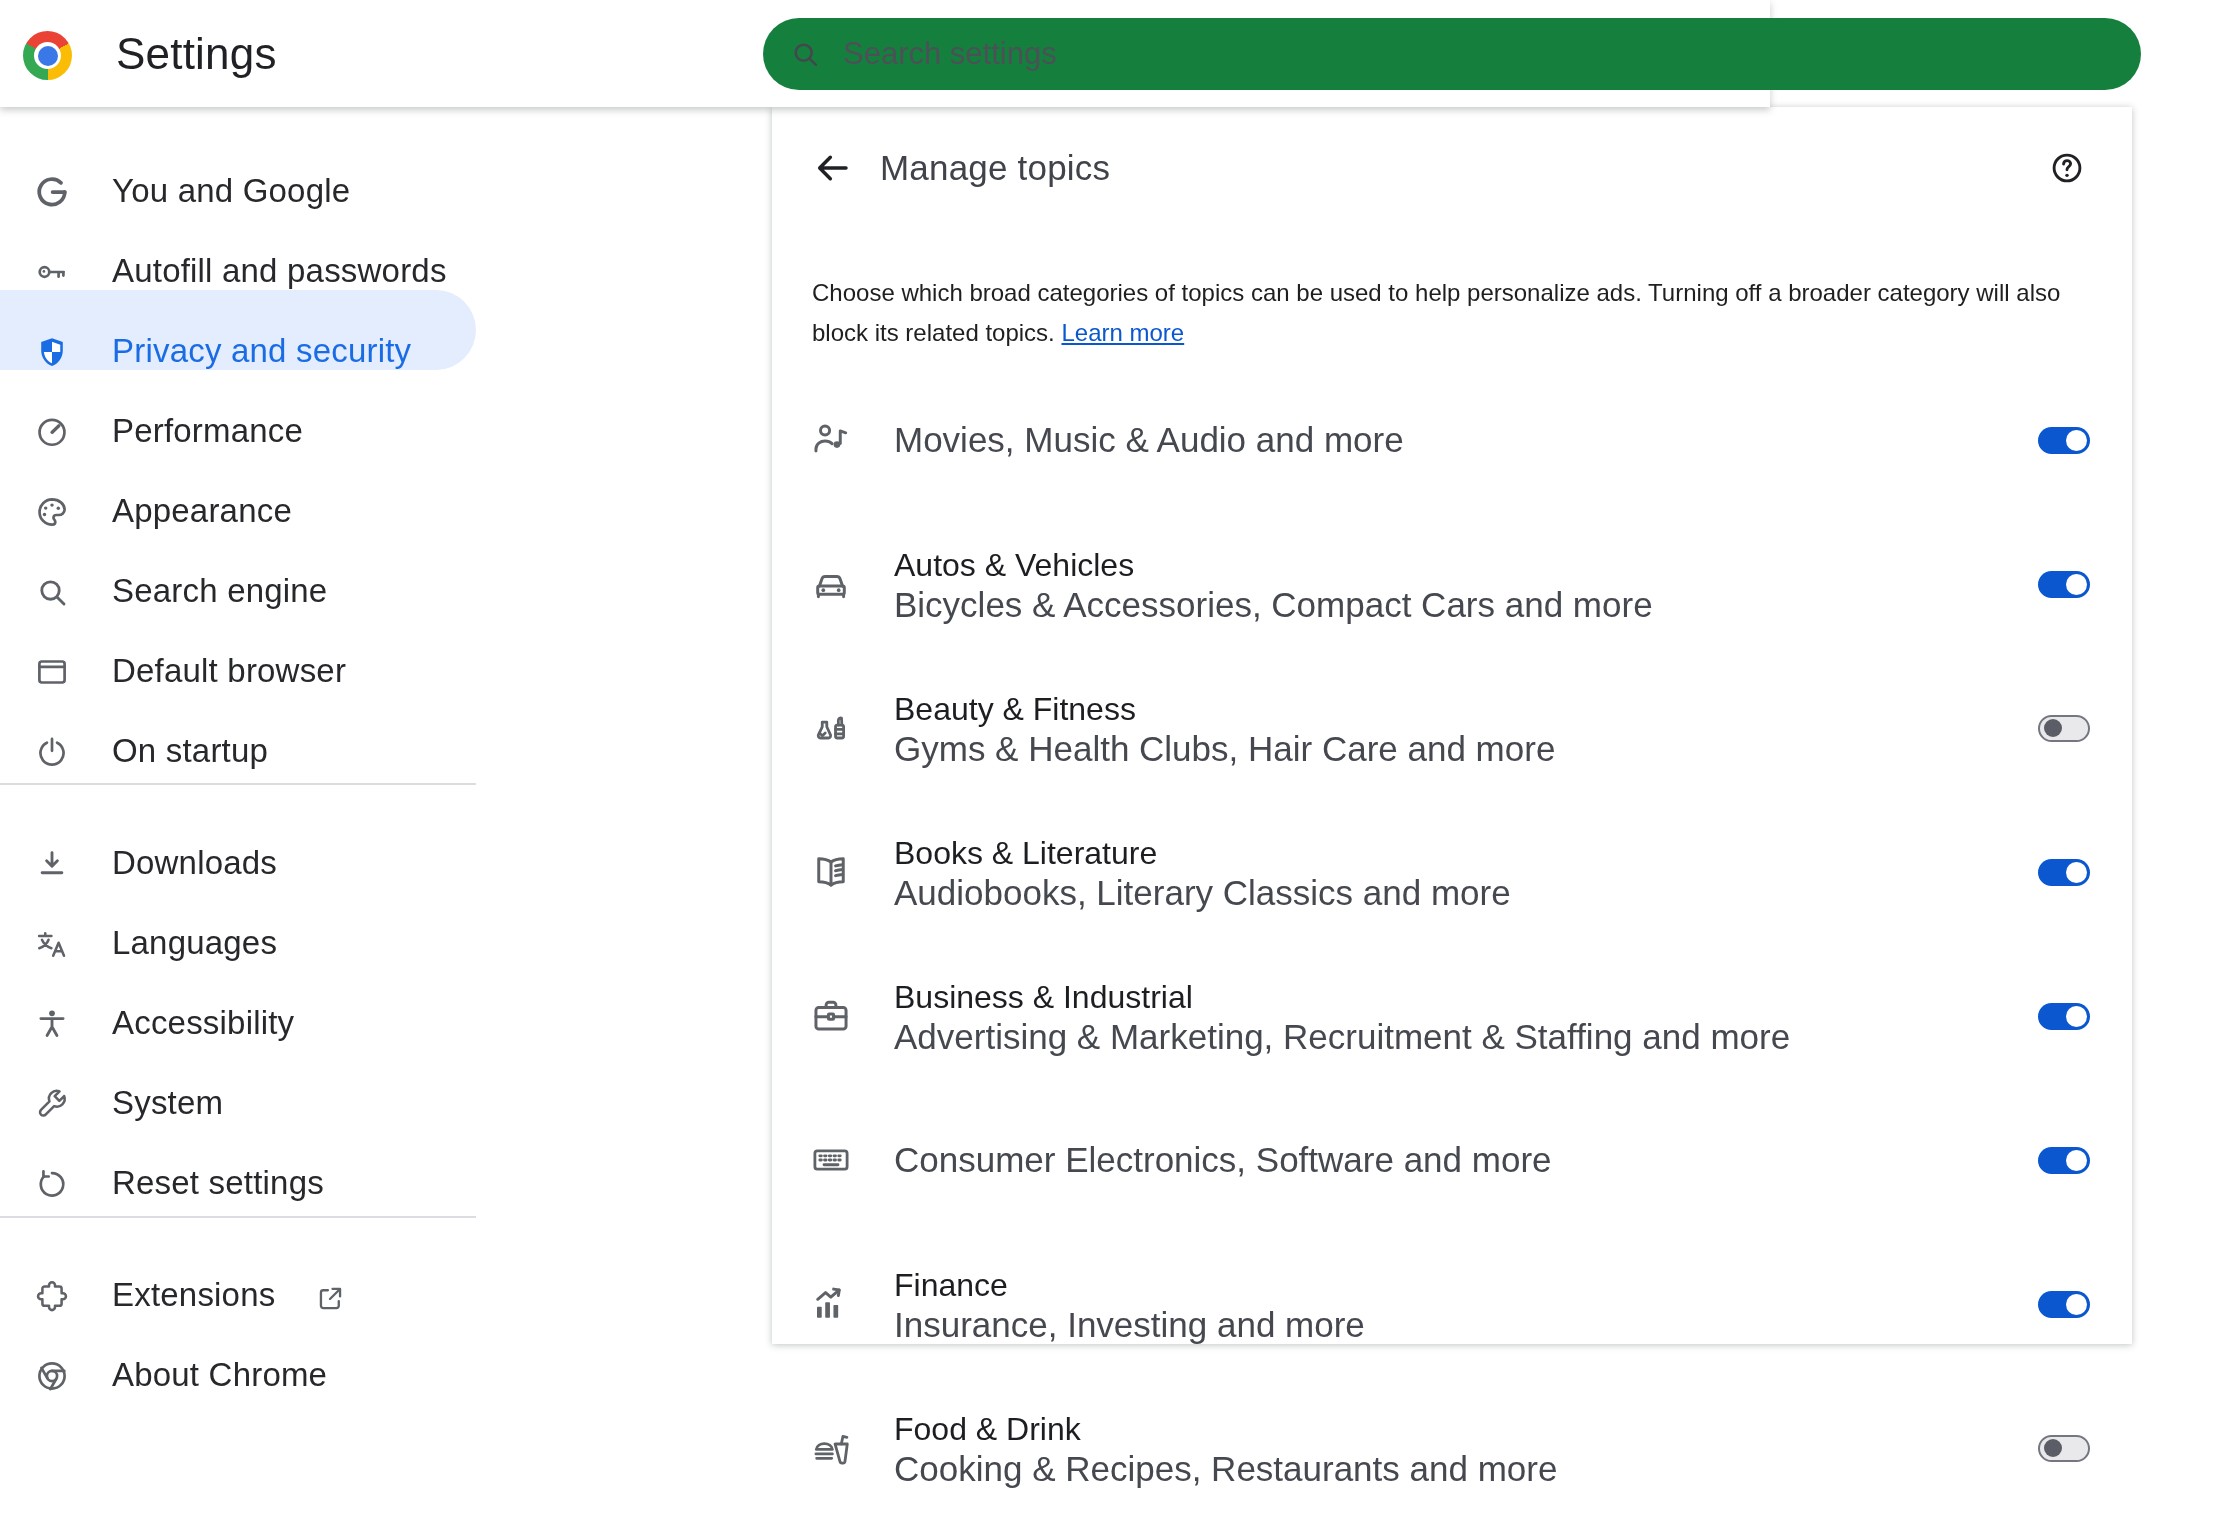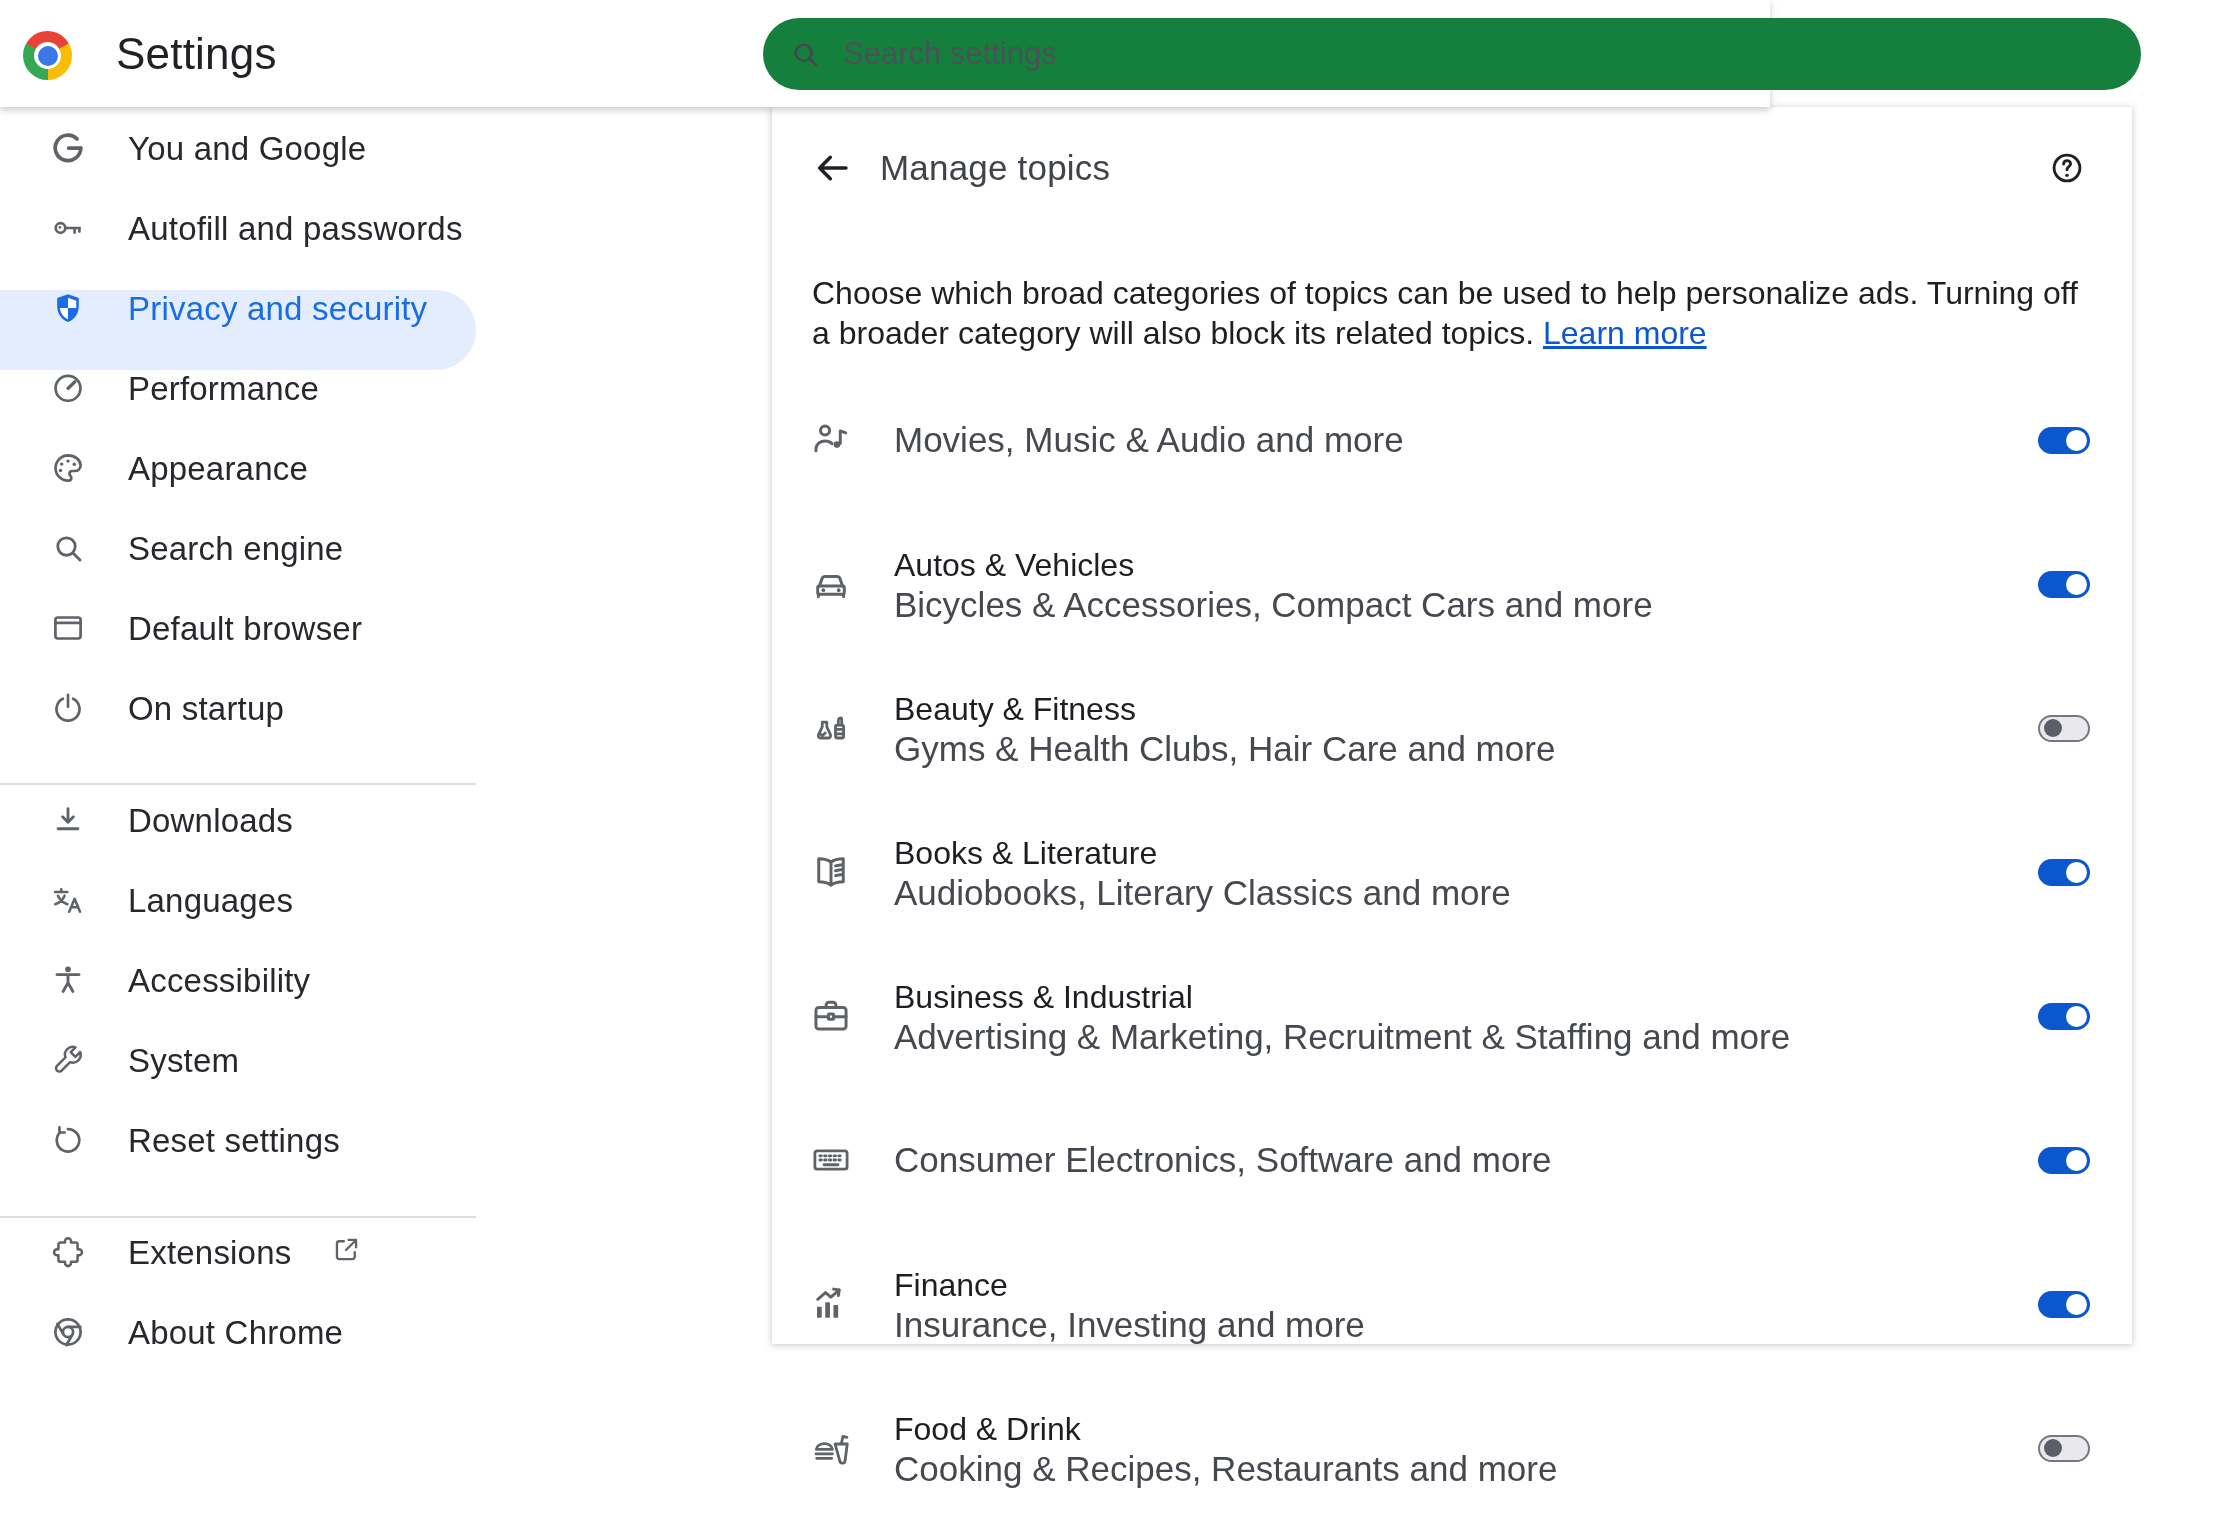--- a/index.html
+++ b/index.html
@@ -19,21 +19,21 @@
           font-size:44px; font-weight:500; color:#1f2125; letter-spacing:.2px; }
   .searchbar { position:absolute; left:763px; top:18px; width:1378px; height:72px;
           background:#15803d; border-radius:36px; display:flex; align-items:center; padding:0 26px; }
   .searchbar svg { width:32px; height:32px; color:#44474e; flex:0 0 auto; }
   .searchbar input { flex:1; margin-left:22px; border:none; outline:none; background:transparent;
           font-family:"Liberation Sans", sans-serif; font-size:31px; color:#1f2125; }
   .searchbar input::placeholder { color:#4c5057; opacity:1; }
 
   
   .sidebar { position:absolute; left:0; top:107px; width:480px; bottom:0; background:#fff; z-index:5; padding-top:23px; }
-  .sb-item { display:flex; align-items:flex-start; height:80px; width:476px; padding-left:50px;
+  .sb-item { display:flex; align-items:flex-end; height:80px; width:476px; padding-left:34px;
              cursor:pointer; border-radius:0 40px 40px 0; }
   .sb-icon { width:36px; height:36px; color:#5f6368; flex:0 0 auto; display:flex; align-items:center; justify-content:center; }
   .sb-icon svg { width:36px; height:36px; }
   .sb-label { margin-left:42px; font-size:33px; font-weight:500; color:#26282c; letter-spacing:.2px; white-space:nowrap; }
   .sb-item.selected { background:#e4edfd; }
   .sb-item.selected .sb-label { color:#1a6ce5; }
   .sb-item.selected .sb-icon { color:#1a6ce5; }
   .sb-ext-icon { margin-left:40px; width:31px; height:31px; color:#5f6368; }
   .sb-ext-icon svg { width:31px; height:31px; }
   .sb-divider { border:none; border-top:2px solid #dcdde1; width:476px; margin:13px 0 17px 0; }
@@ -44,21 +44,21 @@
           box-shadow:0 1px 7px rgba(60,64,67,.32); z-index:10; }
   .card-toolbar { display:flex; align-items:center; height:122px; padding:0 44px 0 36px; }
   .back-btn { width:48px; height:48px; display:flex; align-items:center; justify-content:center;
           color:#1f2125; cursor:pointer; border-radius:50%; }
   .back-btn svg { width:40px; height:40px; }
   .toolbar-title { margin-left:24px; font-size:35px; font-weight:400; color:#40434a; letter-spacing:.2px; }
   .help-btn { margin-left:auto; width:42px; height:42px; display:flex; align-items:center; justify-content:center;
           color:#202124; cursor:pointer; border-radius:50%; }
   .help-btn svg { width:36px; height:36px; }
 
-  .description { margin:44px 36px 0 40px; max-width:1290px; font-size:32px; line-height:40px; color:#1f1f1f; }
+  .description { margin:44px 36px 0 40px; max-width:1290px; font-size:24px; line-height:40px; color:#1f1f1f; }
   .description a { color:#0b57d0; text-decoration:underline; cursor:pointer; }
 
   .topics { margin-top:15px; }
   .topic-row { display:flex; align-items:center; height:144px; padding:0 42px 0 38px; }
   .topic-icon { width:42px; height:42px; color:#5f6368; flex:0 0 auto; display:flex; align-items:center; justify-content:center; }
   .topic-icon svg { width:42px; height:42px; }
   .topic-text { margin-left:42px; }
   .topic-title { font-size:32px; line-height:42px; color:#1c1e21; }
   .topic-sub { font-size:35px; line-height:38px; color:#45484e; }
 

